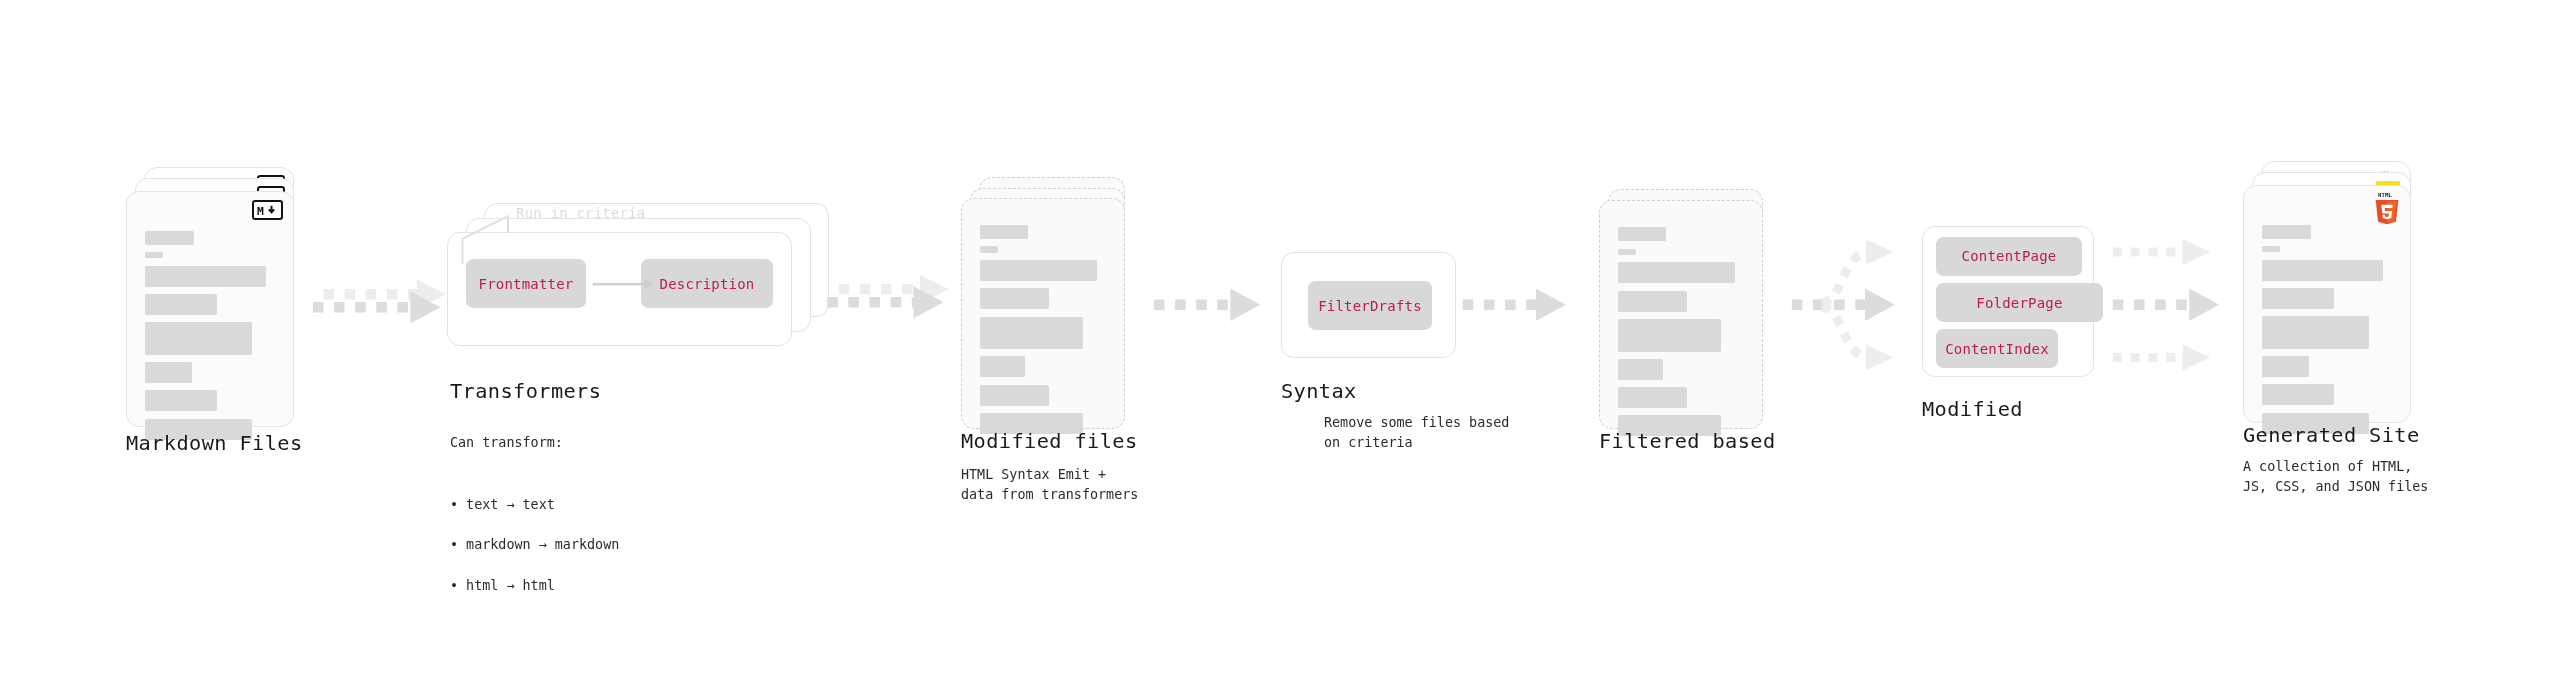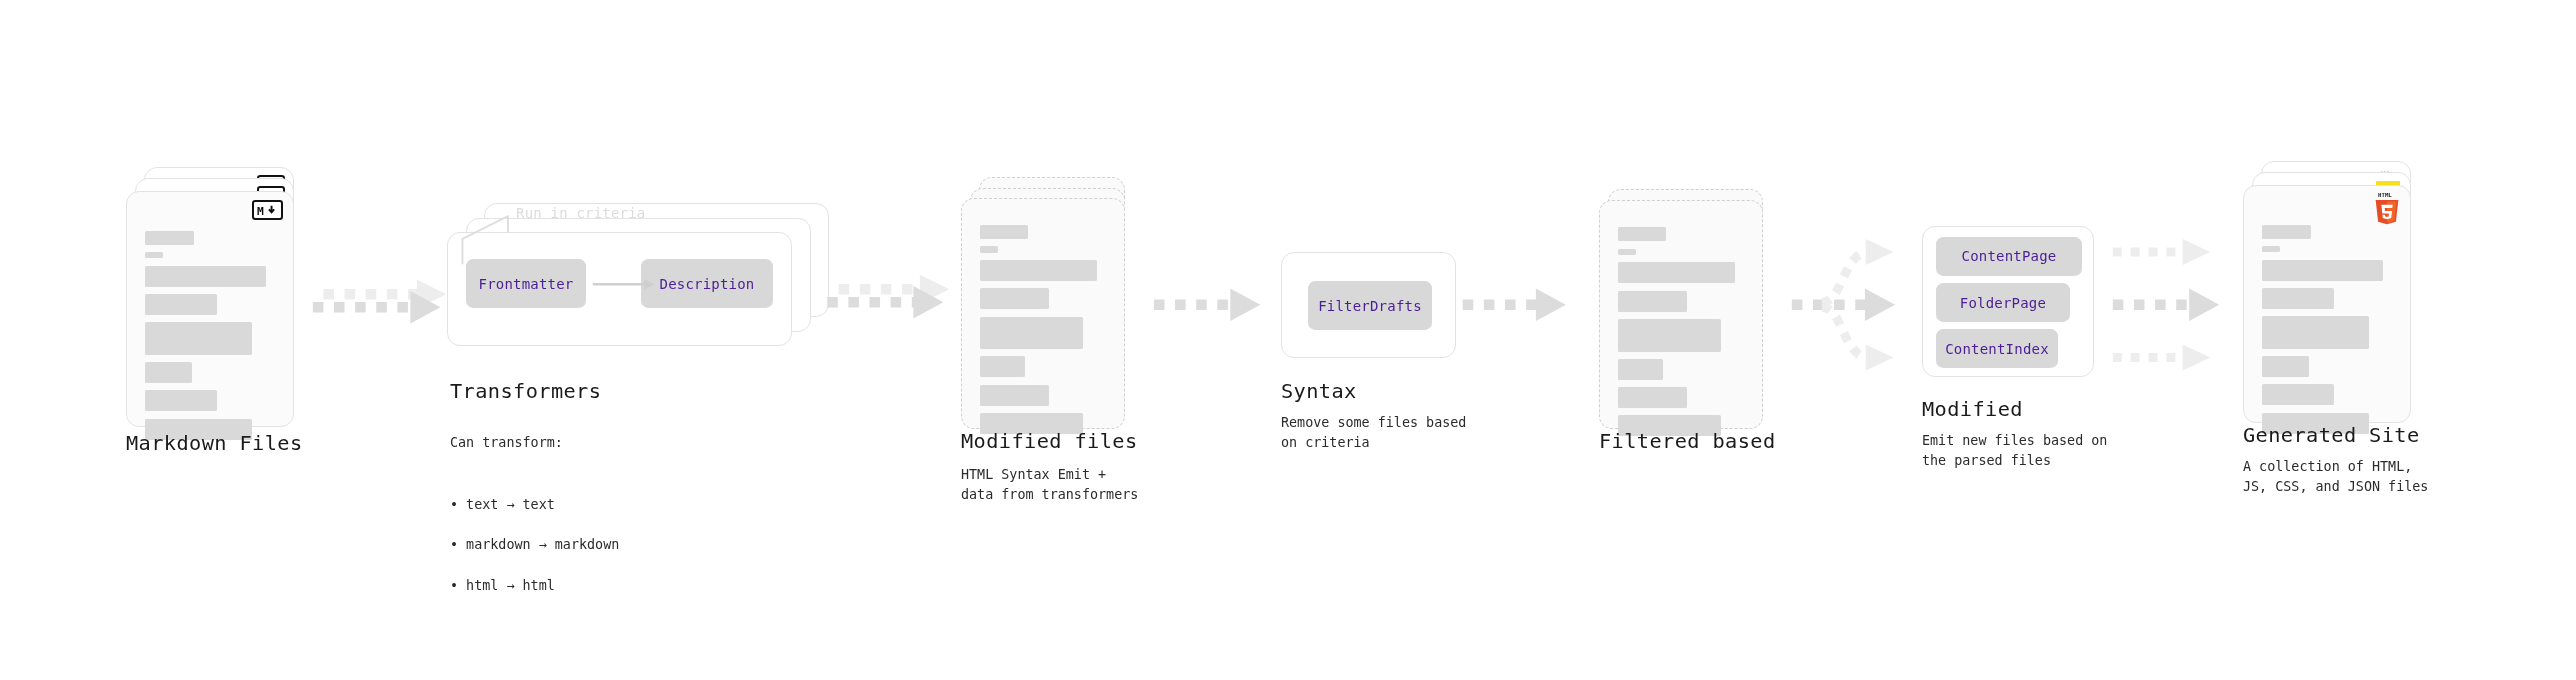--- a/index.html
+++ b/index.html
@@ -106,21 +106,21 @@
     background: #ffffff;
     box-sizing: border-box;
   }
   .chip {
     position: absolute;
     background: #d8d8d8;
     border-radius: 7.3px;
     display: flex;
     align-items: center;
     justify-content: center;
-    color: #4c1d95;
+    color: #be185d;
     font-size: 14px;
     letter-spacing: 0.2px;
     box-sizing: border-box;
     white-space: nowrap;
   }
   .chip.ghost1 { background: #e2e2e2; color: transparent; }
   .chip.ghost2 { background: #ececec; color: transparent; }
 
   svg.overlay {
     position: absolute;
@@ -233,21 +233,21 @@
     </div>
   </div>
   <div class="caption" style="left:961px; top:429px;">Modified files</div>
   <div class="subcaption" style="left:961px; top:465px;">HTML Syntax Emit +
 data from transformers</div>
 
   <div class="procbox" style="left:1281px; top:252px; width:175px; height:106px;">
     <div class="chip" style="left:26px; top:28.4px; width:124px; height:49px;">FilterDrafts</div>
   </div>
   <div class="caption" style="left:1281px; top:379px;">Syntax</div>
-  <div class="subcaption" style="left:1281px; top:413px;">Remove some files based
+  <div class="subcaption" style="left:1324px; top:413px;">Remove some files based
 on criteria</div>
 
   <div class="stack" style="left:1599px; top:189px; width:187px; height:244px;">
     <div class="sheet dashed" style="left:9px; top:0px; width:155px; height:223px;"></div>
     <div class="sheet dashed" style="left:0px; top:11.4px; width:164px; height:229px;">
       <div class="sheet-body" style="top:26px;">
         <div class="ln" style="width:38%;"></div>
         <div class="ln tiny" style="width:14%;"></div>
         <div class="ln tall2" style="width:93%;"></div>
         <div class="ln tall2" style="width:55%;"></div>
@@ -255,26 +255,24 @@
         <div class="ln tall2" style="width:36%;"></div>
         <div class="ln tall2" style="width:55%;"></div>
         <div class="ln tall2" style="width:82%;"></div>
       </div>
     </div>
   </div>
   <div class="caption" style="left:1599px; top:429px;">Filtered based</div>
 
   <div class="procbox" style="left:1922px; top:226px; width:172px; height:151px;">
     <div class="chip" style="left:13px; top:9.8px; width:146px; height:39px;">ContentPage</div>
-    <div class="chip" style="left:13px; top:56px; width:134px; height:39px;">FolderPage</div>
+    <div class="chip" style="left:13px; top:56px; width:167px; height:39px;">FolderPage</div>
     <div class="chip" style="left:13px; top:102px; width:122px; height:39px;">ContentIndex</div>
   </div>
   <div class="caption" style="left:1922px; top:397px;">Modified</div>
-  <div class="subcaption" style="left:1922px; top:431px;">Emit new files based on
-the parsed files</div>
 
   <div class="stack" style="left:2243px; top:161px; width:195px; height:260px;">
     <div class="sheet back" style="left:18px; top:0px; width:150px; height:229px;">
       <div class="css-badge" style="right:9.8px; top:6.5px;">
         <svg width="24.4" height="11.4" viewBox="0 0 30 14">
           <text x="4" y="8" font-family="DejaVu Sans Mono, monospace" font-size="7" font-weight="bold" fill="#222">CSS</text>
           <rect x="1" y="10" width="28" height="3" fill="#2965f1"></rect>
         </svg>
       </div>
     </div>

